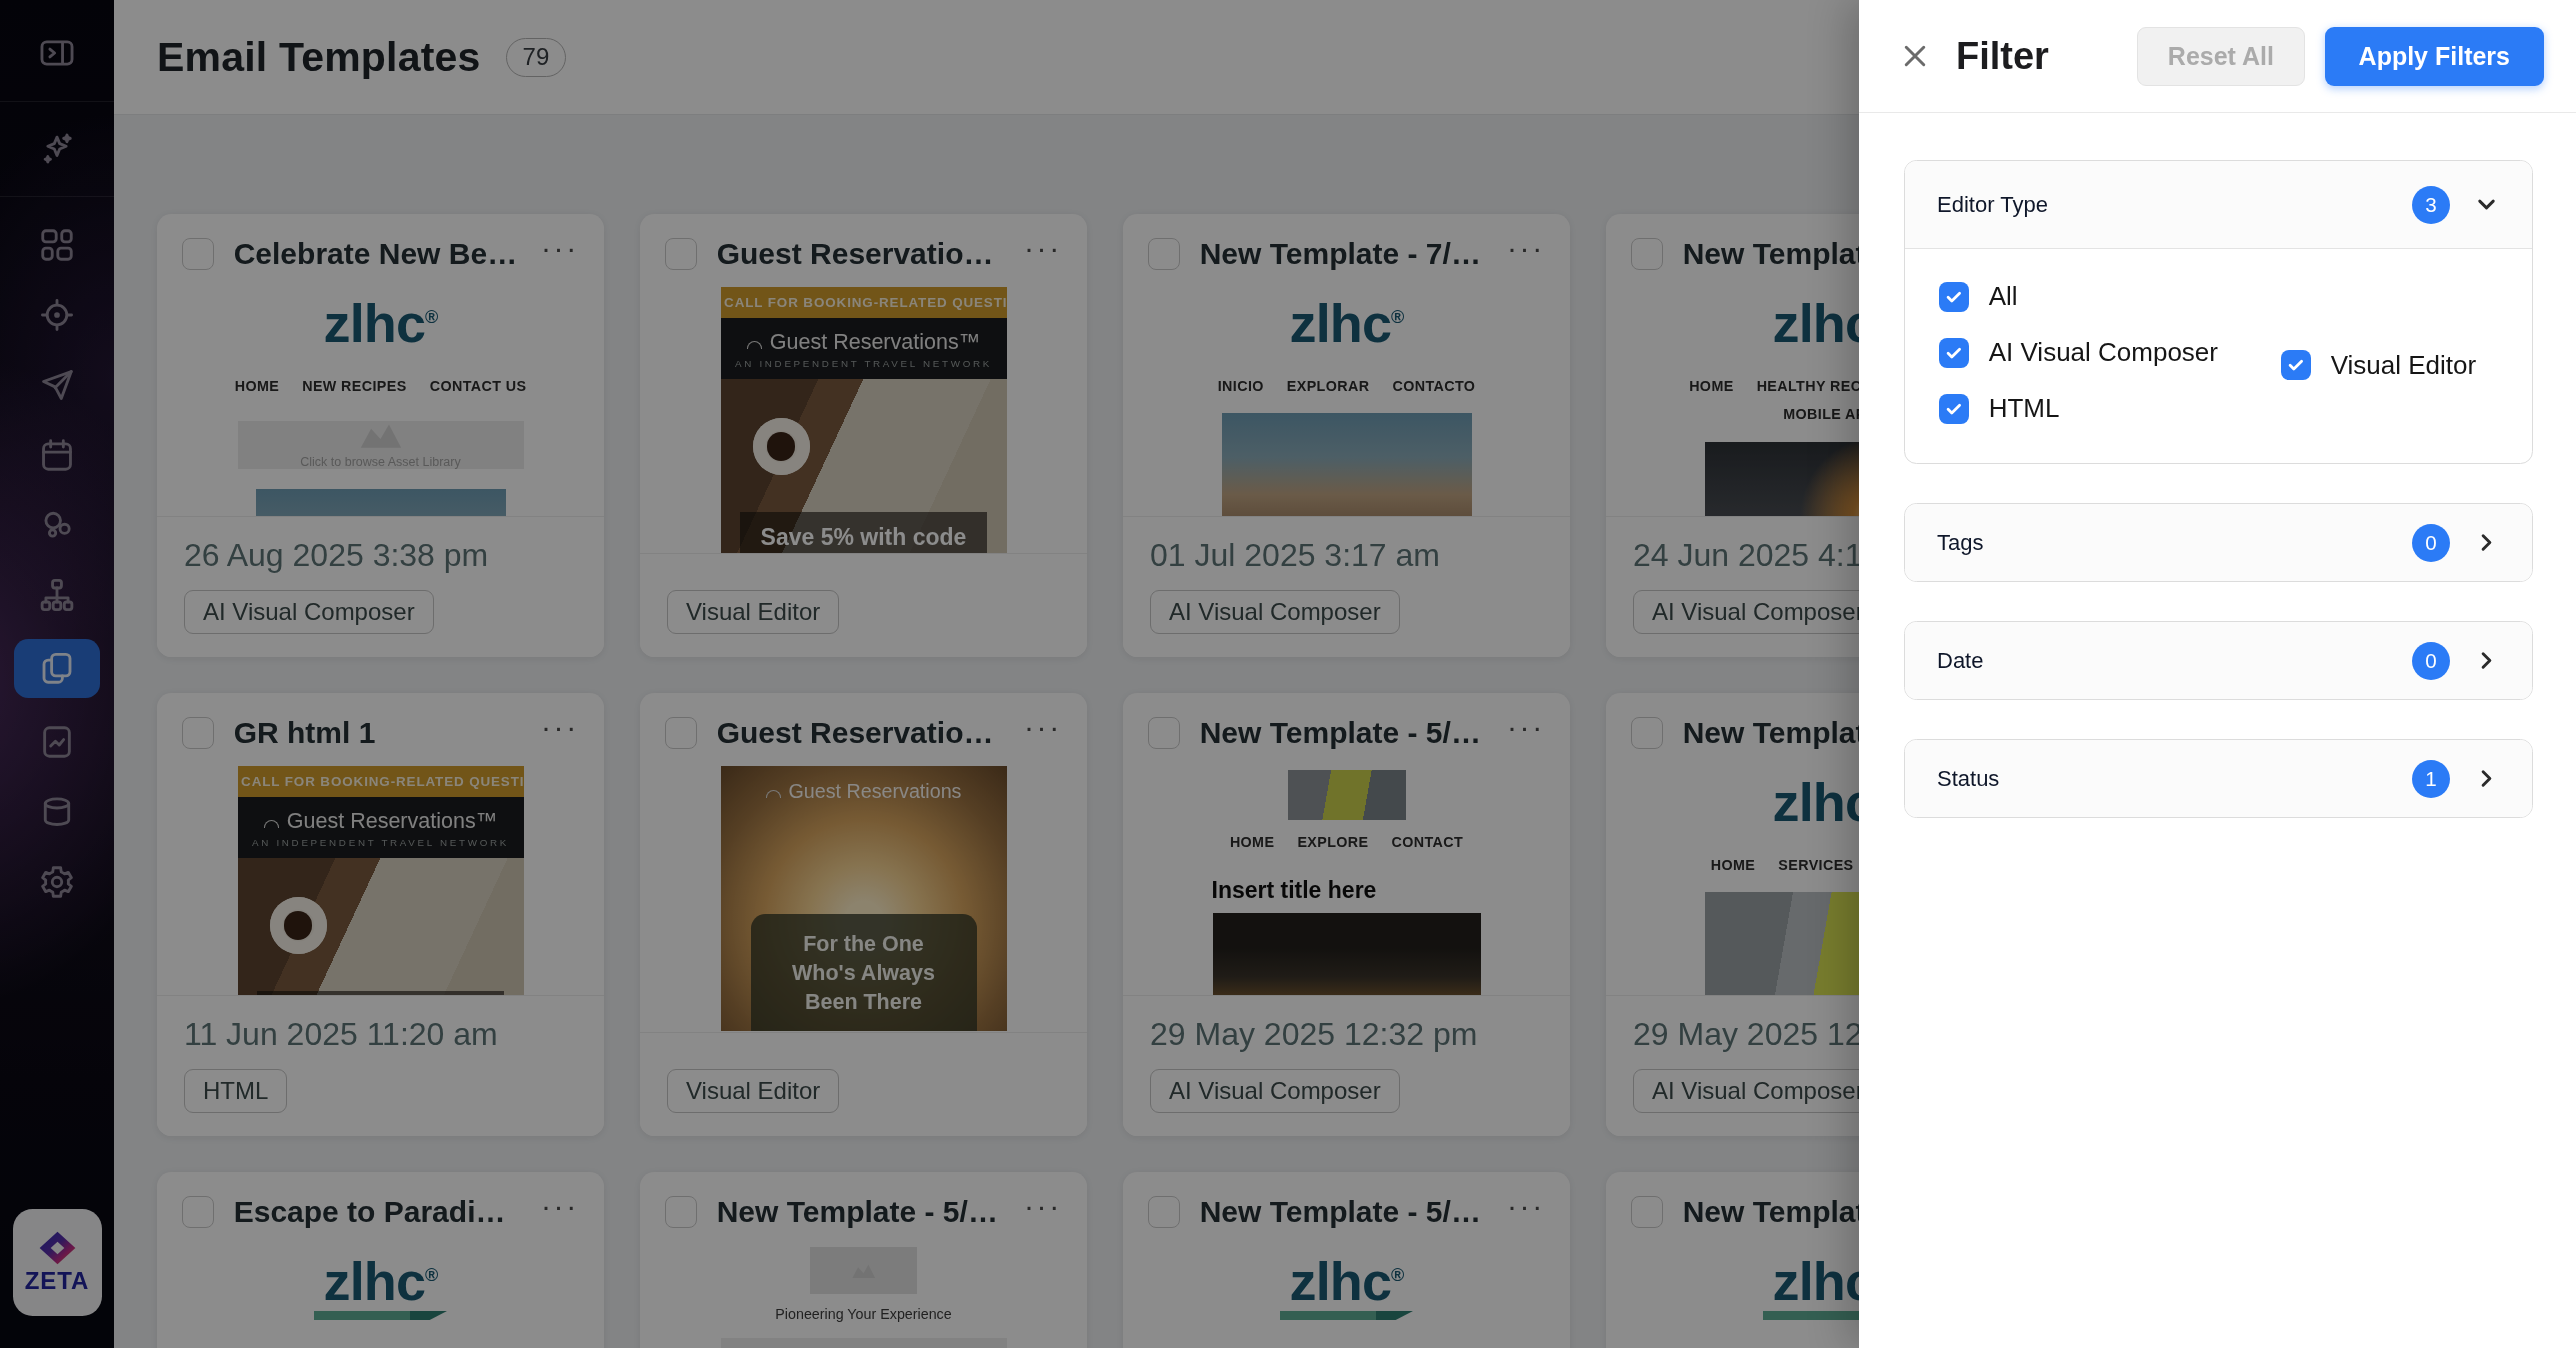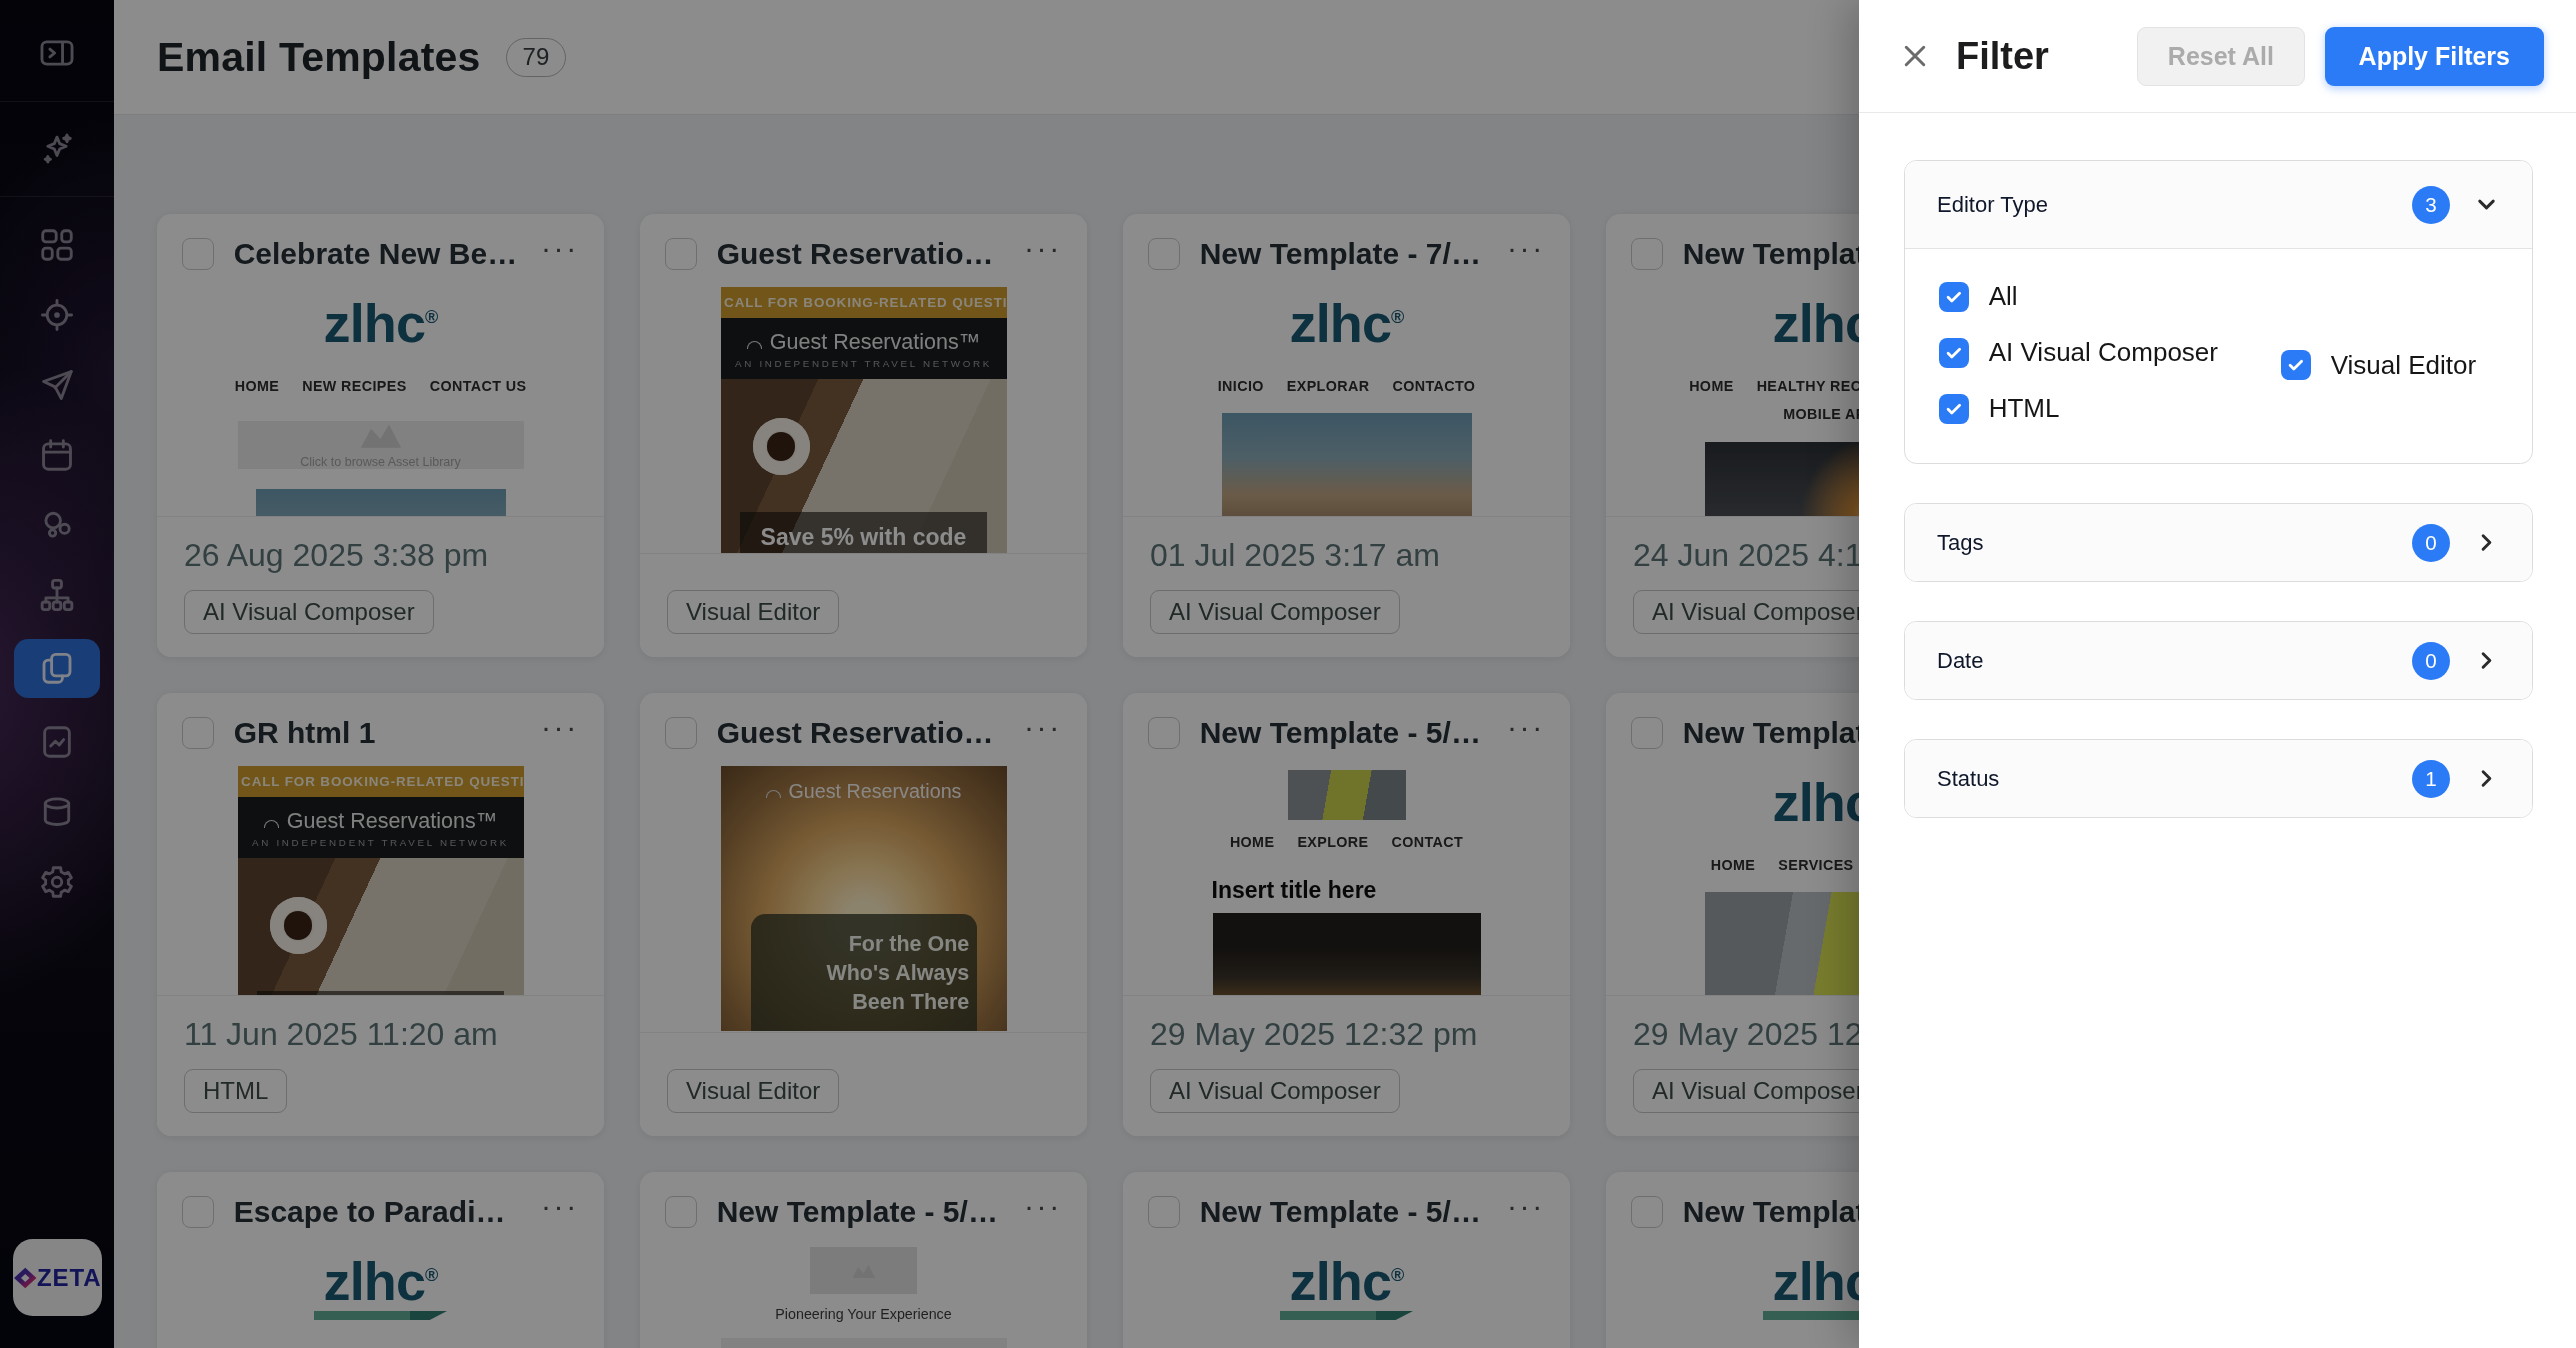--- a/index.html
+++ b/index.html
@@ -11,22 +11,22 @@
     background:
       radial-gradient(376px 465px at -54px 680px, rgba(124,70,150,.55), rgba(124,70,150,0) 70%),
       radial-gradient(268px 376px at 116px 376px, rgba(90,50,120,.30), rgba(90,50,120,0) 70%),
       linear-gradient(180deg,#070610 0%, #0b0a16 30%, #120d1c 55%, #0a0913 80%, #060811 100%);
     display:flex; flex-direction:column; align-items:center; z-index:10; }
   .side-btn { width:86px; height:70px; display:flex; align-items:center; justify-content:center;
     color:#8f8798; flex:0 0 auto; cursor:pointer; }
   .side-btn svg { width:38px; height:38px; }
   .side-btn.active { background:#2e6fd8; border-radius:14.3px; color:#e8eef9; width:86px; height:59px; margin:9px 0; }
   .side-div { width:114px; height:0.9px; background:rgba(255,255,255,.10); flex:0 0 auto; }
-  .zeta-tile { margin-top:auto; margin-bottom:32px; width:89px; height:77px; border-radius:19.7px;
-    background:#f4f4f6; display:flex; flex-direction:row; align-items:center; justify-content:center; }
+  .zeta-tile { margin-top:auto; margin-bottom:32px; width:89px; height:107px; border-radius:19.7px;
+    background:#f4f4f6; display:flex; flex-direction:column; align-items:center; justify-content:center; }
   .zeta-word { font-size:24px; font-weight:900; letter-spacing:0.9px; color:#23269e; margin-top:1.8px; }
 
   
   #main { position:absolute; left:114px; top:0; right:0; bottom:0; background:#eef0f2; }
   #topbar { height:114px; background:#ffffff; display:flex; align-items:center; padding-left:43px;
     box-shadow:0 0.9px 0 rgba(0,0,0,.05); }
   .page-title { font-size:41px; font-weight:700; color:#20262b; letter-spacing:0.2px; }
   .count-pill { margin-left:25px; border:1.8px solid #b5b5b5; border-radius:894px; padding:4.5px 16px;
     font-size:24px; color:#3a3f44; }
   #grid { position:absolute; left:0; right:0; top:114px; bottom:0; padding:100px 0 0 43px;
@@ -82,21 +82,21 @@
     background:#efe9df; box-shadow:inset 0 0 0 12.5px #f6f1e8; }
   .gr-cup::after { content:""; position:absolute; inset:14.3px; border-radius:50%; background:#3a2417; }
   .gr-promo { position:absolute; left:19.7px; right:19.7px; bottom:-1.8px; background:rgba(22,19,14,.62);
     color:#fff; font-weight:800; font-size:23px; text-align:center; padding:12.5px 5.4px 19.7px 5.4px; }
 
   .sunset { width:286px; height:265px; position:relative; margin-top:3.6px;
     background:radial-gradient(circle at 50% 58%, #ffeec6 0 9%, #f5d292 26%, #d8a55f 48%, #9c7342 74%, #6b4c2c 100%); }
   .sun-brand { position:absolute; top:14.3px; width:100%; text-align:center; color:rgba(255,255,255,.93); font-size:19.7px; }
   .sun-box { position:absolute; left:30px; right:30px; bottom:0; background:rgba(47,54,38,.78);
     border-radius:14.3px 14.3px 0 0; color:#f4f4ee; font-weight:800; font-size:21.5px; line-height:1.35;
-    text-align:right; padding:16px 7.2px 14.3px 7.2px; white-space:pre-line; }
+    text-align:center; padding:16px 7.2px 14.3px 7.2px; white-space:pre-line; }
 
   .street { width:295px; display:flex; flex-direction:column; align-items:center; }
   .street-hero { width:118px; height:50px; margin-top:7.2px;
     background:linear-gradient(100deg,#8e9499 0 34%,#cdd24e 34% 66%,#7d858b 66%); }
   .street-h { align-self:flex-start; margin:27px 0 0 12.5px; font-size:23px; font-weight:800; color:#101010; }
   .street-p { align-self:flex-start; margin:9px 12.5px 0 12.5px; font-size:13px; line-height:1.45; color:#222; }
   .street-photo { position:relative; width:268px; height:116px; margin-top:9px;
     background:linear-gradient(180deg,#23201c 0 30%,#3a332a 55%,#7a5a30 76%,#d98f3f 88%,#5a4328 100%); }
 
   .plain-ph { width:295px; display:flex; flex-direction:column; align-items:center; }

